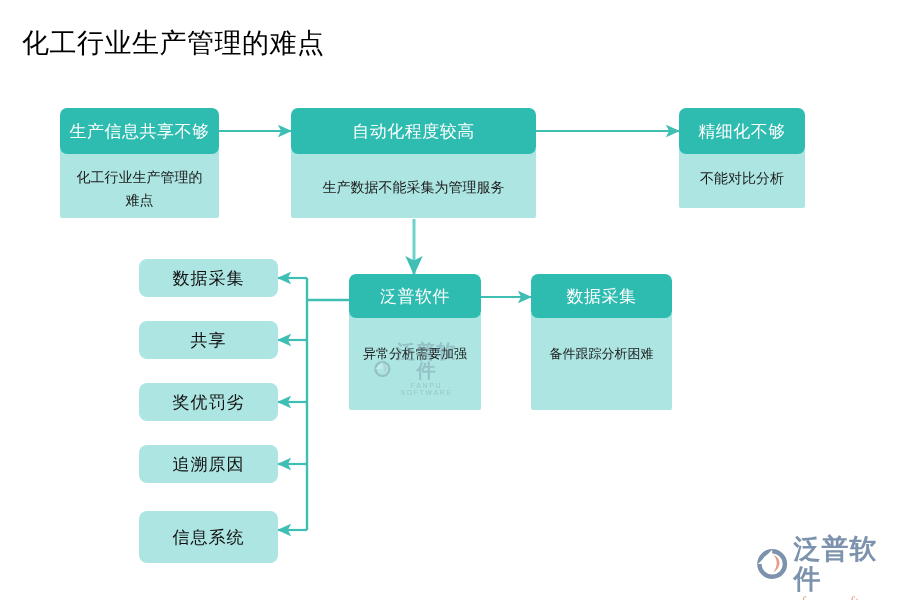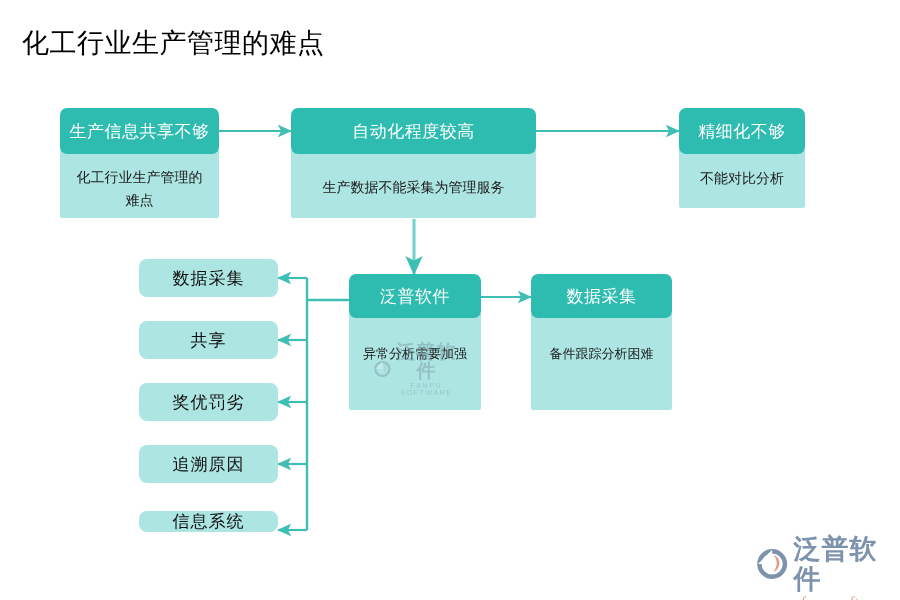--- a/index.html
+++ b/index.html
@@ -265,21 +265,21 @@
   </div>
 
   <div class="pill" style="left:139px; top:321px; width:139px; height:38px;">
     <span>共享</span>
   </div>
 
   <div class="pill" style="left:139px; top:445px; width:139px; height:38px;">
     <span>追溯原因</span>
   </div>
 
-  <div class="pill" style="left:139px; top:511px; width:139px; height:21px;">
+  <div class="pill" style="left:139px; top:511px; width:139px; height:52px;">
     <span>信息系统</span>
   </div>
 
   <div id="brand-logo">
     <div class="logo-row">
       <svg class="logo-mark" viewBox="0 0 40 40" xmlns="http://www.w3.org/2000/svg">
         <path d="M20 1.5 A18.5 18.5 0 1 0 20 38.5 A18.5 18.5 0 1 0 20 1.5 Z M20 7 A13 13 0 1 1 20 33 A13 13 0 1 1 20 7 Z" fill="#7d93ad"></path>
         <path d="M2.5 20 L20 2.5 L20 20 Z" fill="#ffffff"></path>
         <path d="M21.5 9 C31 11.5 32 24.5 21.5 30.5 C27.5 21.5 26.5 14.5 21.5 9 Z" fill="#e79b86"></path>
       </svg>

